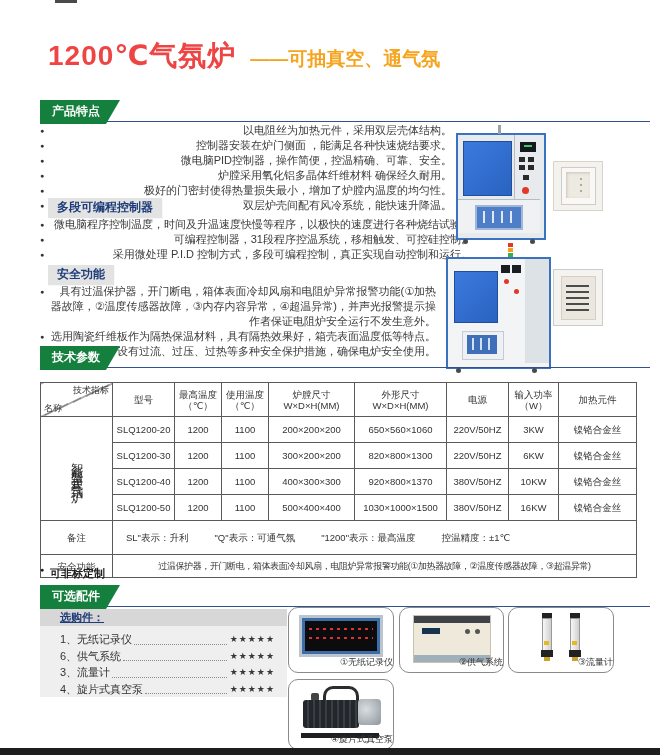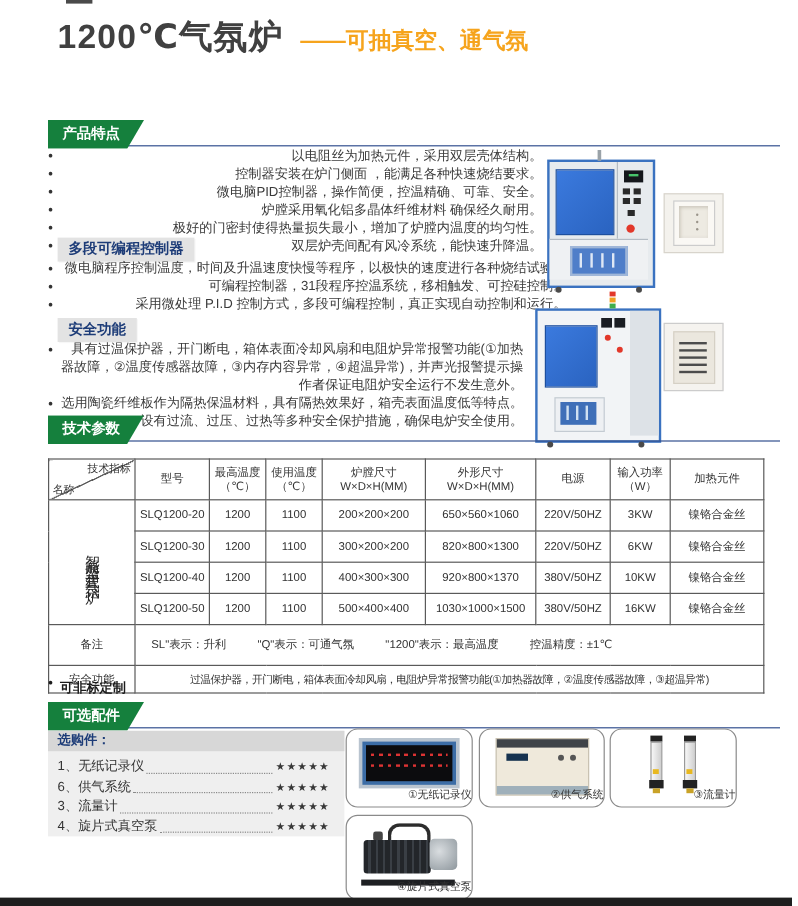--- a/index.html
+++ b/index.html
@@ -2,21 +2,21 @@
 <html><head>
 <meta charset="utf-8">
 <style>
   html,body{margin:0;padding:0;background:#fff;}
   #page{position:relative;width:665px;height:755px;background:#fff;overflow:hidden;
         font-family:"Liberation Sans","DejaVu Sans",sans-serif;color:#3d3d3d;}
   .abs{position:absolute;}
 
   
   .title-row{position:absolute;left:48px;top:12px;display:flex;align-items:baseline;}
-  .title{font-size:28px;font-weight:bold;color:#404040;letter-spacing:1px;}
+  .title{font-size:28px;font-weight:bold;color:#ef4444;letter-spacing:1px;margin-top:25px;}
   .subtitle{font-size:19px;font-weight:bold;color:#f6a41d;margin-left:14px;}
   .intro{position:absolute;left:40px;top:52px;width:598px;font-size:11px;line-height:14.5px;
          text-indent:2em;color:#3d3d3d;}
 
   
   .section-head{position:absolute;left:40px;width:610px;height:21px;border-bottom:1px solid #33508f;}
   .badge{display:inline-block;background:#15803d;color:#fff;font-size:12px;font-weight:bold;
          padding:3px 20px 4px 12px;clip-path:polygon(0 0,100% 0,calc(100% - 14px) 100%,0 100%);}
 
   
@@ -42,22 +42,22 @@
   .remarks{display:flex;gap:26px;padding:0 12px;font-size:9.5px;align-items:center;}
   .safety-cell{font-size:9px;letter-spacing:-0.4px;white-space:nowrap;overflow:hidden;text-align:left;padding:0 4px;}
 
   .note{position:absolute;left:40px;top:566px;font-size:11px;font-weight:bold;color:#1c1c1c;
         padding-left:10px;}
   .note::before{content:"●";position:absolute;left:0;top:0;font-size:7px;}
 
   
   .options-box{position:absolute;left:40px;top:609px;width:247px;height:88px;background:#efefef;}
   .options-head{height:17px;line-height:17px;background:#d7d7d7;color:#1d3c78;font-weight:bold;
-                font-size:11px;padding-left:8px;}
-  .options-box ol{list-style:none;margin:0;padding:5px 12px 0 8px;}
+                font-size:11px;padding-left:20px;text-decoration:underline;}
+  .options-box ol{list-style:none;margin:0;padding:5px 12px 0 20px;}
   .options-box li{display:flex;align-items:flex-end;font-size:11px;line-height:16.5px;color:#333;}
   .dots{flex:1;border-bottom:1px dotted #8a8a8a;margin:0 3px 3px 2px;}
   .stars{font-size:9px;letter-spacing:1px;color:#373737;line-height:16.5px;}
 
   
   .card{position:absolute;background:#fff;border:1px solid #8a8a8a;border-radius:10px;}
   .card .caption{position:absolute;bottom:3px;left:0;width:100%;text-align:right;font-size:9px;color:#333;}
 
   
   .footer-bar{position:absolute;left:0;top:748px;width:660px;height:7px;background:#1e1e1e;}

